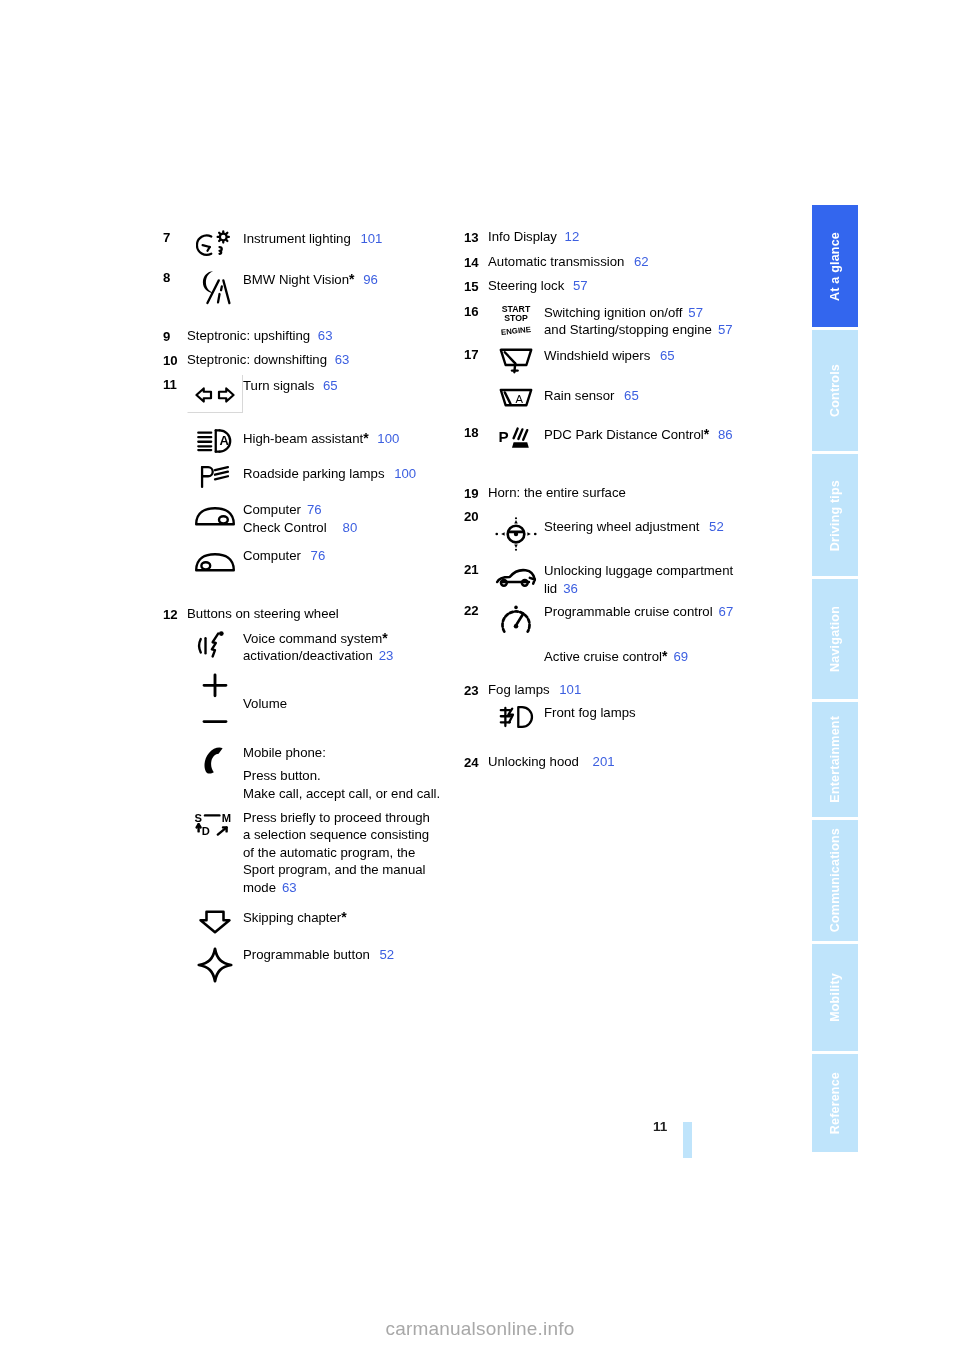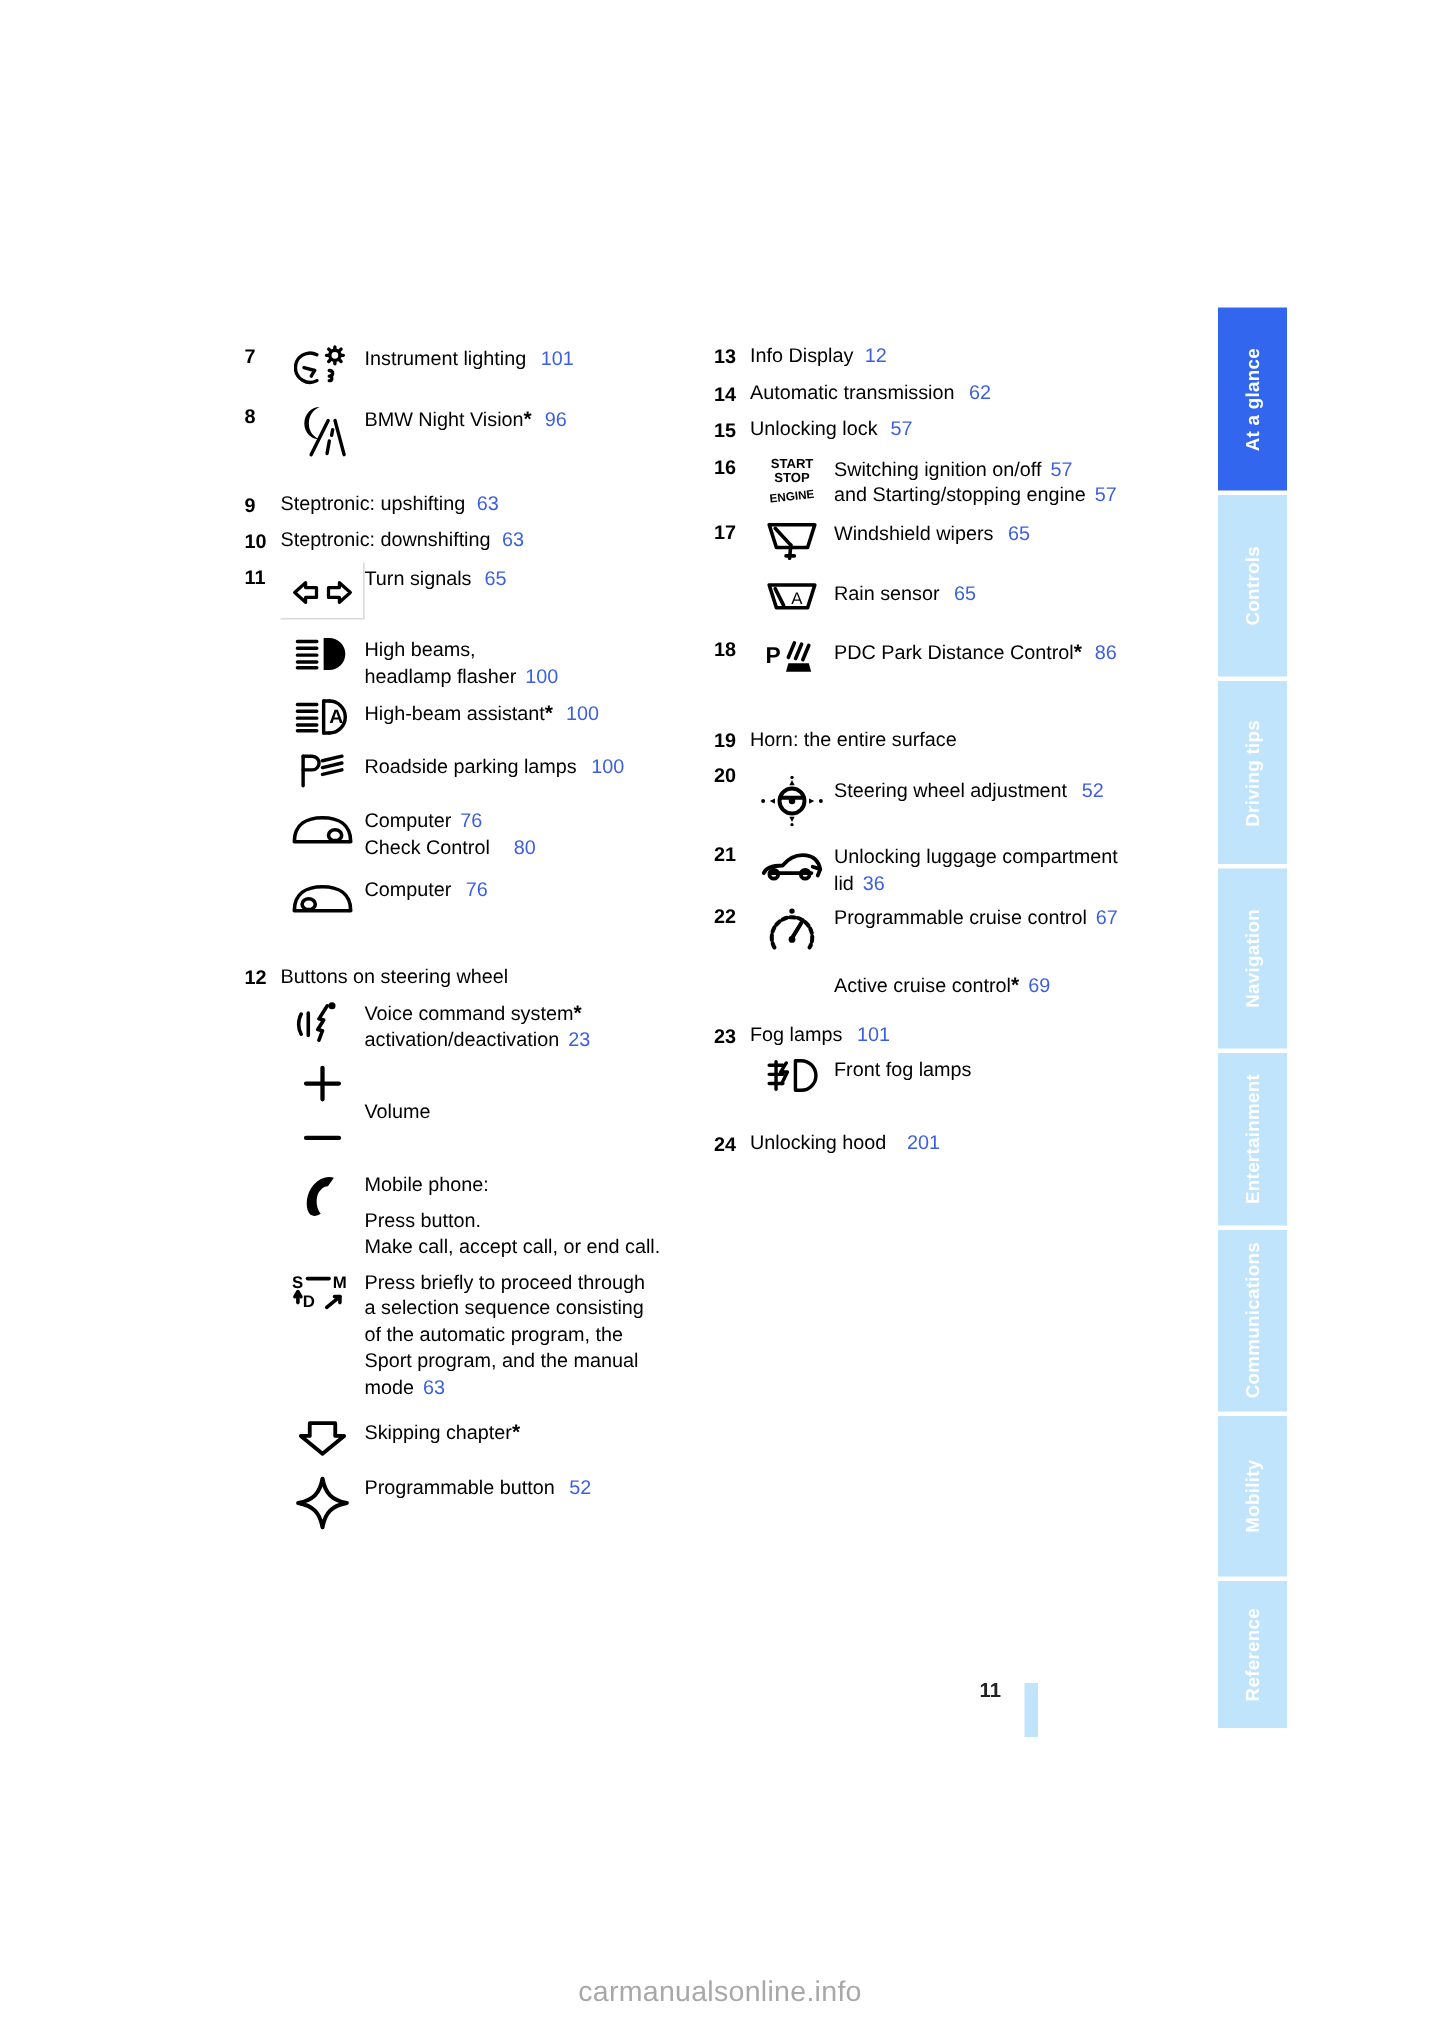--- a/index.html
+++ b/index.html
@@ -51,21 +51,21 @@
   }
 
   
   .col {
     position: absolute;
     top: 228px;
     font-size: 13.2px;
     line-height: 1.33;
   }
   #col-left  { left: 163px; width: 300px; }
-  #col-right { left: 476px; width: 320px; }
+  #col-right { left: 464px; width: 320px; }
 
   
   .entry {
     display: flex;
     align-items: flex-start;
   }
   .entry .num {
     font-weight: bold;
     width: 24px;
     flex: 0 0 24px;
@@ -245,32 +245,20 @@
             </svg>
           </div>
           <div class="txt">
             <span>Turn signals</span>
             <span class="pg" style="margin-left:5px">65</span>
           </div>
         </div>
 
         <div class="gap-s"></div>
 
-        <div class="irow">
-          <div class="ibox">
-            <svg width="38" height="26" viewBox="0 0 100 68">
-              <path class="icf" d="M52 6 L62 6 A28 28 0 0 1 62 62 L52 62 Z"></path>
-              <path class="ico" d="M6 12 L40 12 M6 24 L40 24 M6 36 L40 36 M6 48 L40 48 M6 58 L40 58" stroke-width="5"></path>
-            </svg>
-          </div>
-          <div class="txt">
-            <span class="ln">High beams,</span>
-            <span class="ln"><span>headlamp flasher</span><span class="pg" style="margin-left:6px">100</span></span>
-          </div>
-        </div>
 
         <div style="height:5px"></div>
 
         <div class="irow">
           <div class="ibox">
             <svg width="38" height="26" viewBox="0 0 100 68">
               <path class="ico" d="M62 6 A28 28 0 0 1 62 62" stroke-width="7"></path>
               <path class="ico" d="M52 6 L62 6 M52 62 L62 62" stroke-width="7"></path>
               <path class="ico" d="M52 6 L52 62" stroke-width="7"></path>
               <text x="62" y="45" font-family="Liberation Sans, sans-serif" font-size="34" font-weight="bold" fill="#000">A</text>
@@ -463,21 +451,21 @@
         <span>Automatic transmission</span>
         <span class="pg" style="margin-left:6px">62</span>
       </div>
     </div>
 
     <div style="height:6px"></div>
 
     <div class="entry">
       <div class="num">15</div>
       <div class="body">
-        <span>Unlocking lock</span>
+        <span>Steering lock</span>
         <span class="pg" style="margin-left:5px">57</span>
       </div>
     </div>
 
     <div style="height:6px"></div>
 
     <div class="entry">
       <div class="num">16</div>
       <div class="body">
         <div class="irow">

